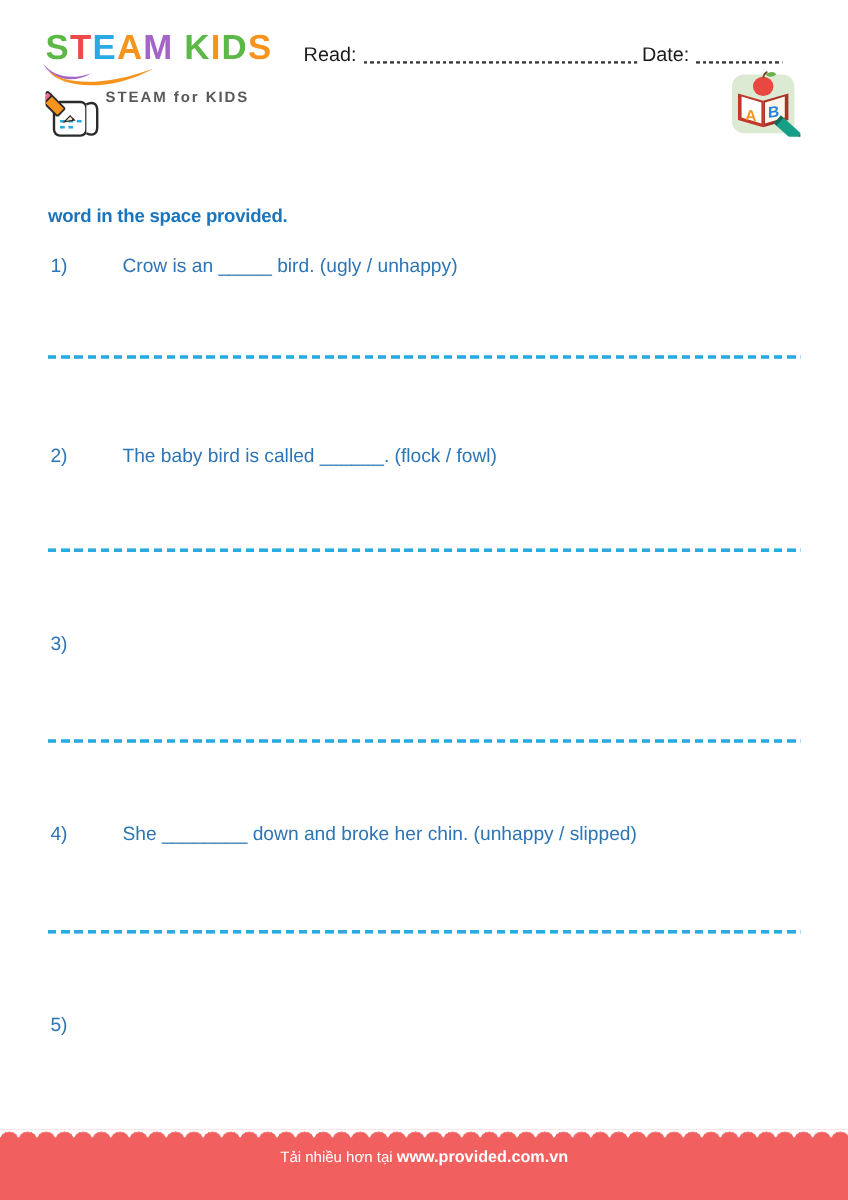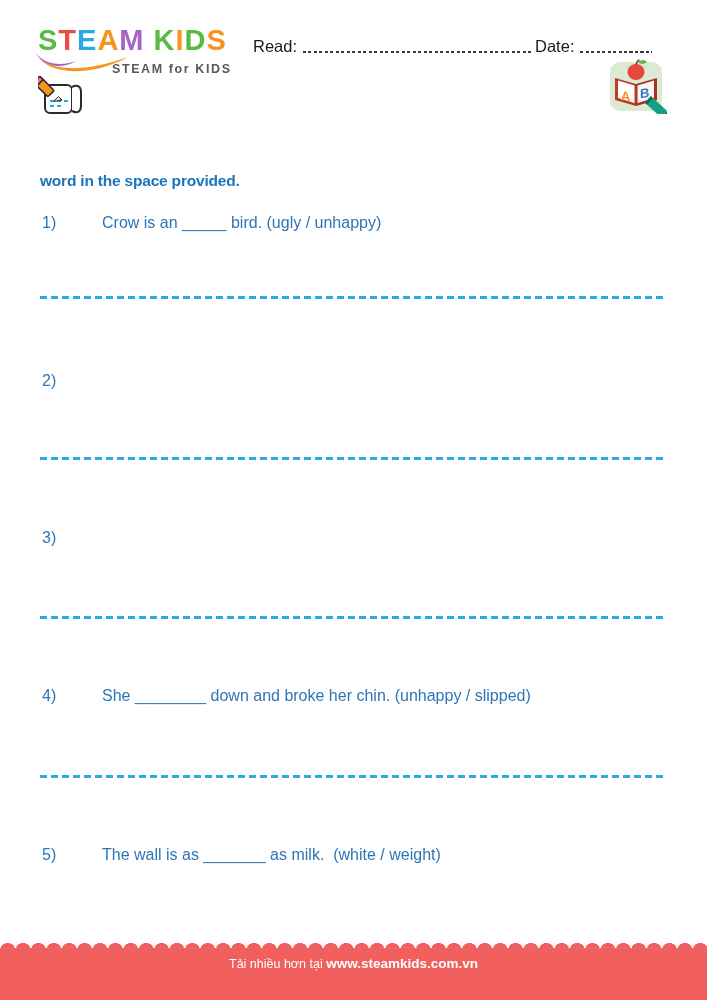--- a/index.html
+++ b/index.html
@@ -5,22 +5,22 @@
   * { margin:0; padding:0; box-sizing:border-box; }
   html,body { width:707px; height:1000px; background:#ffffff; overflow:hidden;
               font-family:"Liberation Sans", sans-serif; }
   .abs { position:absolute; }
   #page { position:relative; width:707px; height:980px; background:#fff; }
 
   
   #logo-wordmark { left:38px; top:24px; font-size:29px; font-weight:bold;
                    letter-spacing:1px; white-space:pre; }
   #logo-swoosh  { left:34px; top:52px; }
-  #logo-tagline { left:88px; top:62px; font-size:12.5px; font-weight:bold;
-                  color:#58595b; letter-spacing:1.6px;margin-left:24px; }
+  #logo-tagline { left:88px; top:74px; font-size:12.5px; font-weight:bold;
+                  color:#58595b; letter-spacing:1.6px; }
   #name-date-row { left:253px; top:34px; width:414px; height:22px; display:flex;
                    align-items:flex-end; font-size:16.5px; color:#1a1a1a; }
   .fill-line { border-bottom:0; height:2px; margin:0 4px 3px 6px;
                background-image:repeating-linear-gradient(90deg,#3a3a3a 0 3px, transparent 3px 5.5px); }
   #name-line { width:228px; }
   #date-line { width:72px; }
 
   
   #title-icon { left:38px; top:74px; }
   #page-title { left:92px; top:79px; font-size:30px; font-weight:bold;
@@ -111,39 +111,39 @@
   </div>
 
   <div class="abs question" id="q1">
     <span class="q-num">1)</span>
     <span class="q-text">Crow is an _____ bird. (ugly / unhappy)</span>
   </div>
   <div class="abs answer-line" id="line1"></div>
 
   <div class="abs question" id="q2">
     <span class="q-num">2)</span>
+    <span class="q-text">The baby bird is called ______. (flock / fowl)</span>
   </div>
   <div class="abs answer-line" id="line2"></div>
 
   <div class="abs question" id="q3">
     <span class="q-num">3)</span>
   </div>
   <div class="abs answer-line" id="line3"></div>
 
   <div class="abs question" id="q4">
     <span class="q-num">4)</span>
     <span class="q-text">She ________ down and broke her chin. (unhappy / slipped)</span>
   </div>
   <div class="abs answer-line" id="line4"></div>
 
   <div class="abs question" id="q5">
     <span class="q-num">5)</span>
-    <span class="q-text">The wall is as _______ as milk.  (white / weight)</span>
   </div>
 
   <div class="abs" id="footer-scallop"></div>
   <div class="abs" id="footer-band">
     <div id="footer-line1">
-      <span>Tải nhiều hơn tại </span><span class="url">www.steamkids.com.vn</span>
+      <span>Tải nhiều hơn tại </span><span class="url">www.provided.com.vn</span>
     </div>
   </div>
 
 </div>
 
 </body></html>

